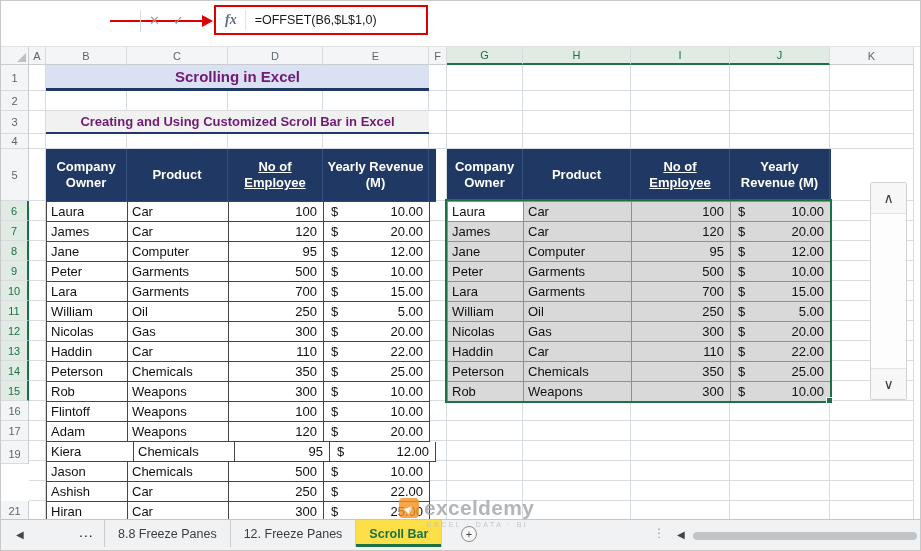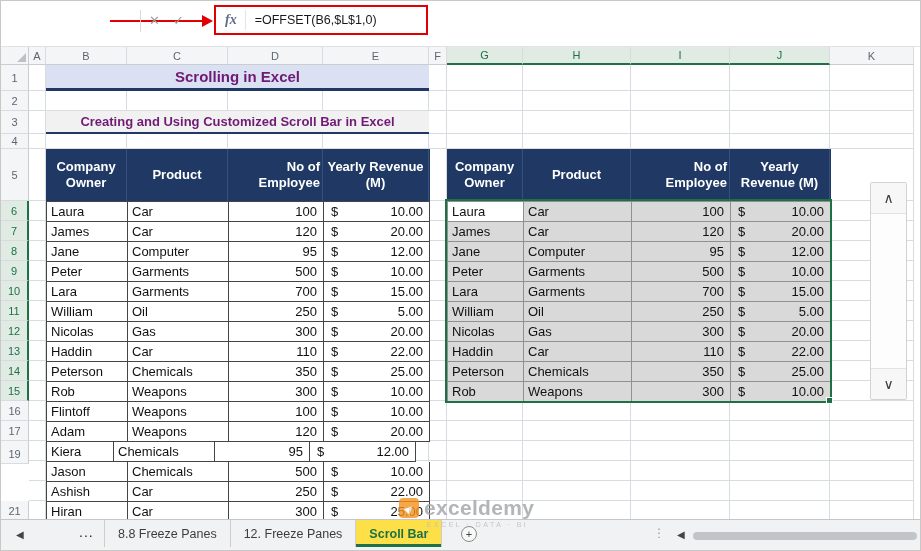--- a/index.html
+++ b/index.html
@@ -35,21 +35,21 @@
   .hline{position:absolute;height:1px;background:#D7DCE1;}
 
   .banner{position:absolute;z-index:2;display:flex;align-items:center;justify-content:center;font-weight:bold;color:#701a75;}
   .banner.title{left:45px;top:64px;width:383px;height:26px;background:#D9E1F2;border-bottom:3px solid #1F3864;font-size:15px;}
   .banner.subtitle{left:45px;top:110px;width:383px;height:23px;background:#F1F1F1;border-bottom:2px solid #1F3864;font-size:13px;}
 
   
   .tbl{position:absolute;top:148px;z-index:2;}
   .tbl-hdr{display:flex;background:#1F3864;height:52px;}
   .tbl-hdr-cell{display:flex;align-items:center;justify-content:center;text-align:center;color:#fff;font-weight:bold;font-size:13px;line-height:16px;border-right:1px solid #33507E;padding:0 2px;}
-  .tbl-hdr-cell.h2{justify-content:flex-end;text-align:right;}
+  .tbl-hdr-cell.h2{justify-content:flex-end;text-decoration:underline;}
   .tbl-body{border-left:1px solid #454545;border-top:1px solid #454545;}
   .tbl-body.gray{border-left-color:#8F8F8F;border-top-color:#8F8F8F;}
   .trow{display:flex;height:20px;}
   .cell{border-right:1px solid #454545;border-bottom:1px solid #454545;display:flex;align-items:center;font-size:13px;color:#111;background:#fff;}
   .c-text{padding-left:4px;}
   .c-num{justify-content:flex-end;padding-right:6px;}
   .c-cur{justify-content:space-between;padding:0 6px 0 7px;}
   .gray .cell{background:#D9D9D9;border-color:#909090;}
   .gray .cell.active-cell{background:#fff;}
 
@@ -273,21 +273,21 @@
           <div class="trow">
             <div class="cell c-text" style="width: 81px;">Adam</div>
             <div class="cell c-text" style="width: 101px;">Weapons</div>
             <div class="cell c-num" style="width: 95px;">120</div>
             <div class="cell c-cur" style="width: 106px;">
               <span>$</span>
               <span>20.00</span>
             </div>
           </div>
           <div class="trow">
-            <div class="cell c-text" style="width: 67px;">Kiera</div>
+            <div class="cell c-text" style="width: 87px;">Kiera</div>
             <div class="cell c-text" style="width: 101px;">Chemicals</div>
             <div class="cell c-num" style="width: 95px;">95</div>
             <div class="cell c-cur" style="width: 106px;">
               <span>$</span>
               <span>12.00</span>
             </div>
           </div>
           <div class="trow">
             <div class="cell c-text" style="width: 81px;">Jason</div>
             <div class="cell c-text" style="width: 101px;">Chemicals</div>

